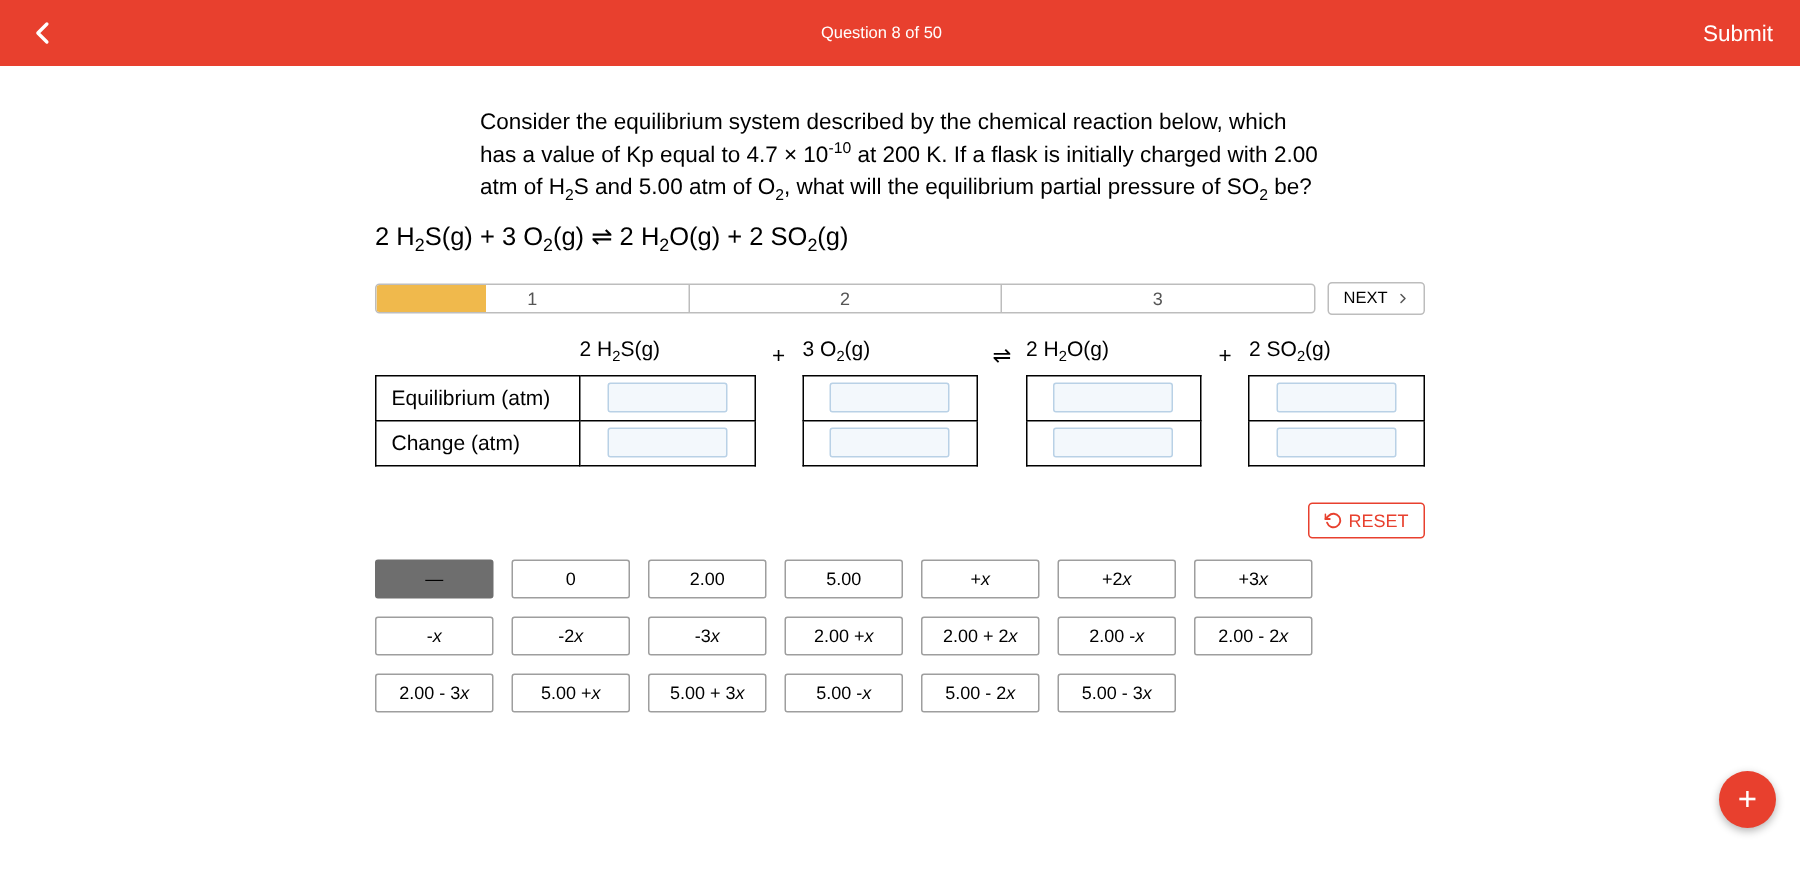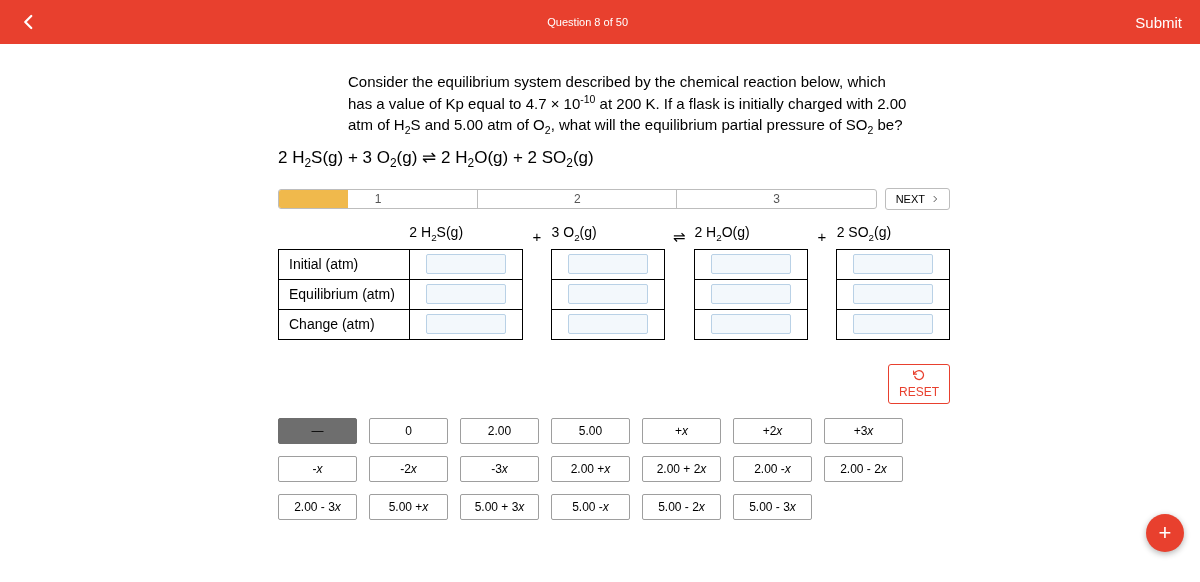--- a/index.html
+++ b/index.html
@@ -1,41 +1,41 @@
 <!DOCTYPE html>
 <html><head>
 <meta charset="utf-8">
 <style>
   * { box-sizing: border-box; margin: 0; padding: 0; }
   body { font-family: Arial, Helvetica, sans-serif; background: #fff; width: 1200px; height: 582px; overflow: hidden; position: relative; }
   .header { background: #e8402e; color: #fff; height: 44px; display: flex; align-items: center; padding: 0 18px; }
   .back-icon { width: 22px; height: 22px; display: flex; align-items: center; justify-content: center; cursor: pointer; }
   .q-title { flex: 1; text-align: center; font-size: 11px; }
   .submit { font-size: 15px; cursor: pointer; }
-  .content { padding: 28px 250px 0 250px; margin-left: 28px; }
+  .content { padding: 28px 250px 0 250px; }
   .prompt { font-size: 15px; line-height: 1.35; max-width: 560px; margin-left: 70px;}
   .eqn { font-size: 17px; margin-top: 10px; }
   .sub { font-size: 0.7em; vertical-align: sub; }
   .sup { font-size: 0.7em; vertical-align: super; }
   .progress-wrap { margin-top: 18px; display: flex; align-items: center; gap: 8px; }
   .progress { flex: 1; height: 20px; border: 1px solid #bdbdbd; border-radius: 3px; display: flex; overflow: hidden; }
   .seg { flex: 1; display: flex; align-items: center; justify-content: center; font-size: 12px; color: #555; border-right: 1px solid #bdbdbd; position: relative; }
   .seg:last-child { border-right: none; }
   .seg.active::before { content:''; position:absolute; left:0; top:0; bottom:0; width:35%; background:#f0b94c; }
   .seg span { position: relative; z-index: 1; }
   .next-btn { height: 22px; padding: 0 10px; border: 1px solid #bdbdbd; border-radius: 3px; font-size: 11px; display: flex; align-items: center; gap: 6px; cursor: pointer; background: #fff; justify-content: center; }
   .instr { font-size: 15px; margin-top: 10px; }
   .ice { margin-top: 14px; border-collapse: collapse; }
   .ice th, .ice td { border: 1px solid #000; font-size: 14px; font-weight: normal; }
   .ice .lbl { padding: 6px 10px; text-align: left; width: 140px; }
   .ice .hdr { border: none; text-align: left; padding: 0 0 6px 0; }
   .ice .op { border: none; width: 34px; text-align: center; font-size: 15px; }
   .ice .cell { width: 120px; height: 30px; text-align: center; border:1px solid #000;}
   .slot { width: 80px; height: 20px; border: 1px solid #b9d1e6; background: #f3f8fc; border-radius: 2px; margin: 4px auto; display:block;}
-  .reset { float: right; margin-top: 24px; border: 1px solid #e8402e; color: #e8402e; font-size: 12px; padding: 4px 10px; border-radius: 3px; cursor: pointer; background:#fff; display:flex; align-items:center; gap:4px;flex-direction:column;}
+  .reset { float: right; margin-top: 24px; border: 1px solid #e8402e; color: #e8402e; font-size: 12px; padding: 4px 10px; border-radius: 3px; cursor: pointer; background:#fff; display:flex; align-items:center; gap:4px;}
   .tiles { clear: both; padding-top: 14px; display: flex; flex-wrap: wrap; gap: 12px; }
   .tile { width: 79px; height: 26px; border: 1px solid #9e9e9e; border-radius: 2px; font-size: 12px; display: flex; align-items: center; justify-content: center; cursor: grab; background:#fff; font-style: normal;}
   .tile.dark { background: #6e6e6e; border-color:#6e6e6e; }
   .fab { position: absolute; right: 16px; bottom: 30px; width: 38px; height: 38px; border-radius: 50%; background: #e8402e; color: #fff; display: flex; align-items: center; justify-content: center; font-size: 22px; cursor: pointer; box-shadow: 0 2px 6px rgba(0,0,0,.3); }
   .ital { font-style: italic; }
 </style>
 </head>
 <body>
 
 <div class="header">
@@ -77,38 +77,20 @@
     <tbody>
         <tr>
       <th class="hdr"></th>
       <th class="hdr">2 H<span class="sub">2</span>S(g)</th>
       <th class="op">+</th>
       <th class="hdr">3 O<span class="sub">2</span>(g)</th>
       <th class="op">⇌</th>
       <th class="hdr">2 H<span class="sub">2</span>O(g)</th>
       <th class="op">+</th>
       <th class="hdr">2 SO<span class="sub">2</span>(g)</th>
-    </tr>
-    <tr>
-      <td class="lbl">Initial (atm)</td>
-      <td class="cell">
-            <span class="slot"></span>
-          </td>
-          <td class="op"></td>
-      <td class="cell">
-            <span class="slot"></span>
-          </td>
-          <td class="op"></td>
-      <td class="cell">
-            <span class="slot"></span>
-          </td>
-          <td class="op"></td>
-      <td class="cell">
-            <span class="slot"></span>
-          </td>
     </tr>
     <tr>
       <td class="lbl">Equilibrium (atm)</td>
       <td class="cell">
             <span class="slot"></span>
           </td>
           <td class="op"></td>
       <td class="cell">
             <span class="slot"></span>
           </td>

